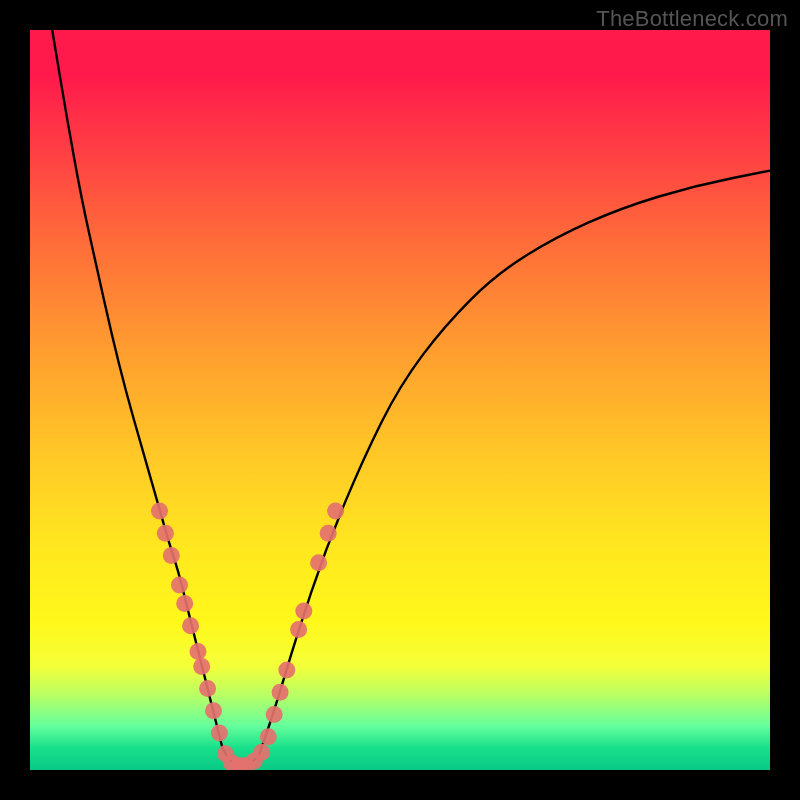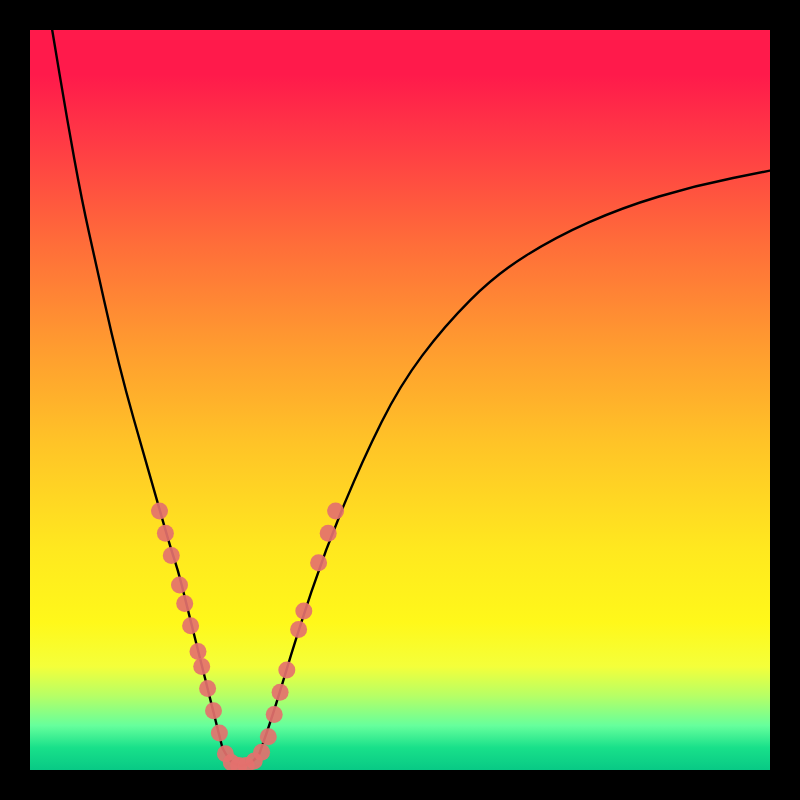--- a/index.html
+++ b/index.html
@@ -85,13 +85,14 @@
           <circle cx="250.1" cy="662.3" r="8.5" fill="#e4716e" fill-opacity="0.92"></circle>
           <circle cx="256.8" cy="640.1" r="8.5" fill="#e4716e" fill-opacity="0.92"></circle>
           <circle cx="268.6" cy="599.4" r="8.5" fill="#e4716e" fill-opacity="0.92"></circle>
           <circle cx="273.8" cy="580.9" r="8.5" fill="#e4716e" fill-opacity="0.92"></circle>
           <circle cx="288.6" cy="532.8" r="8.5" fill="#e4716e" fill-opacity="0.92"></circle>
           <circle cx="298.2" cy="503.2" r="8.5" fill="#e4716e" fill-opacity="0.92"></circle>
           <circle cx="305.6" cy="481.0" r="8.5" fill="#e4716e" fill-opacity="0.92"></circle>
         </g>
     </svg>
   </div>
+  <div class="watermark">TheBottleneck.com</div>
 </div>
 
 </body></html>

